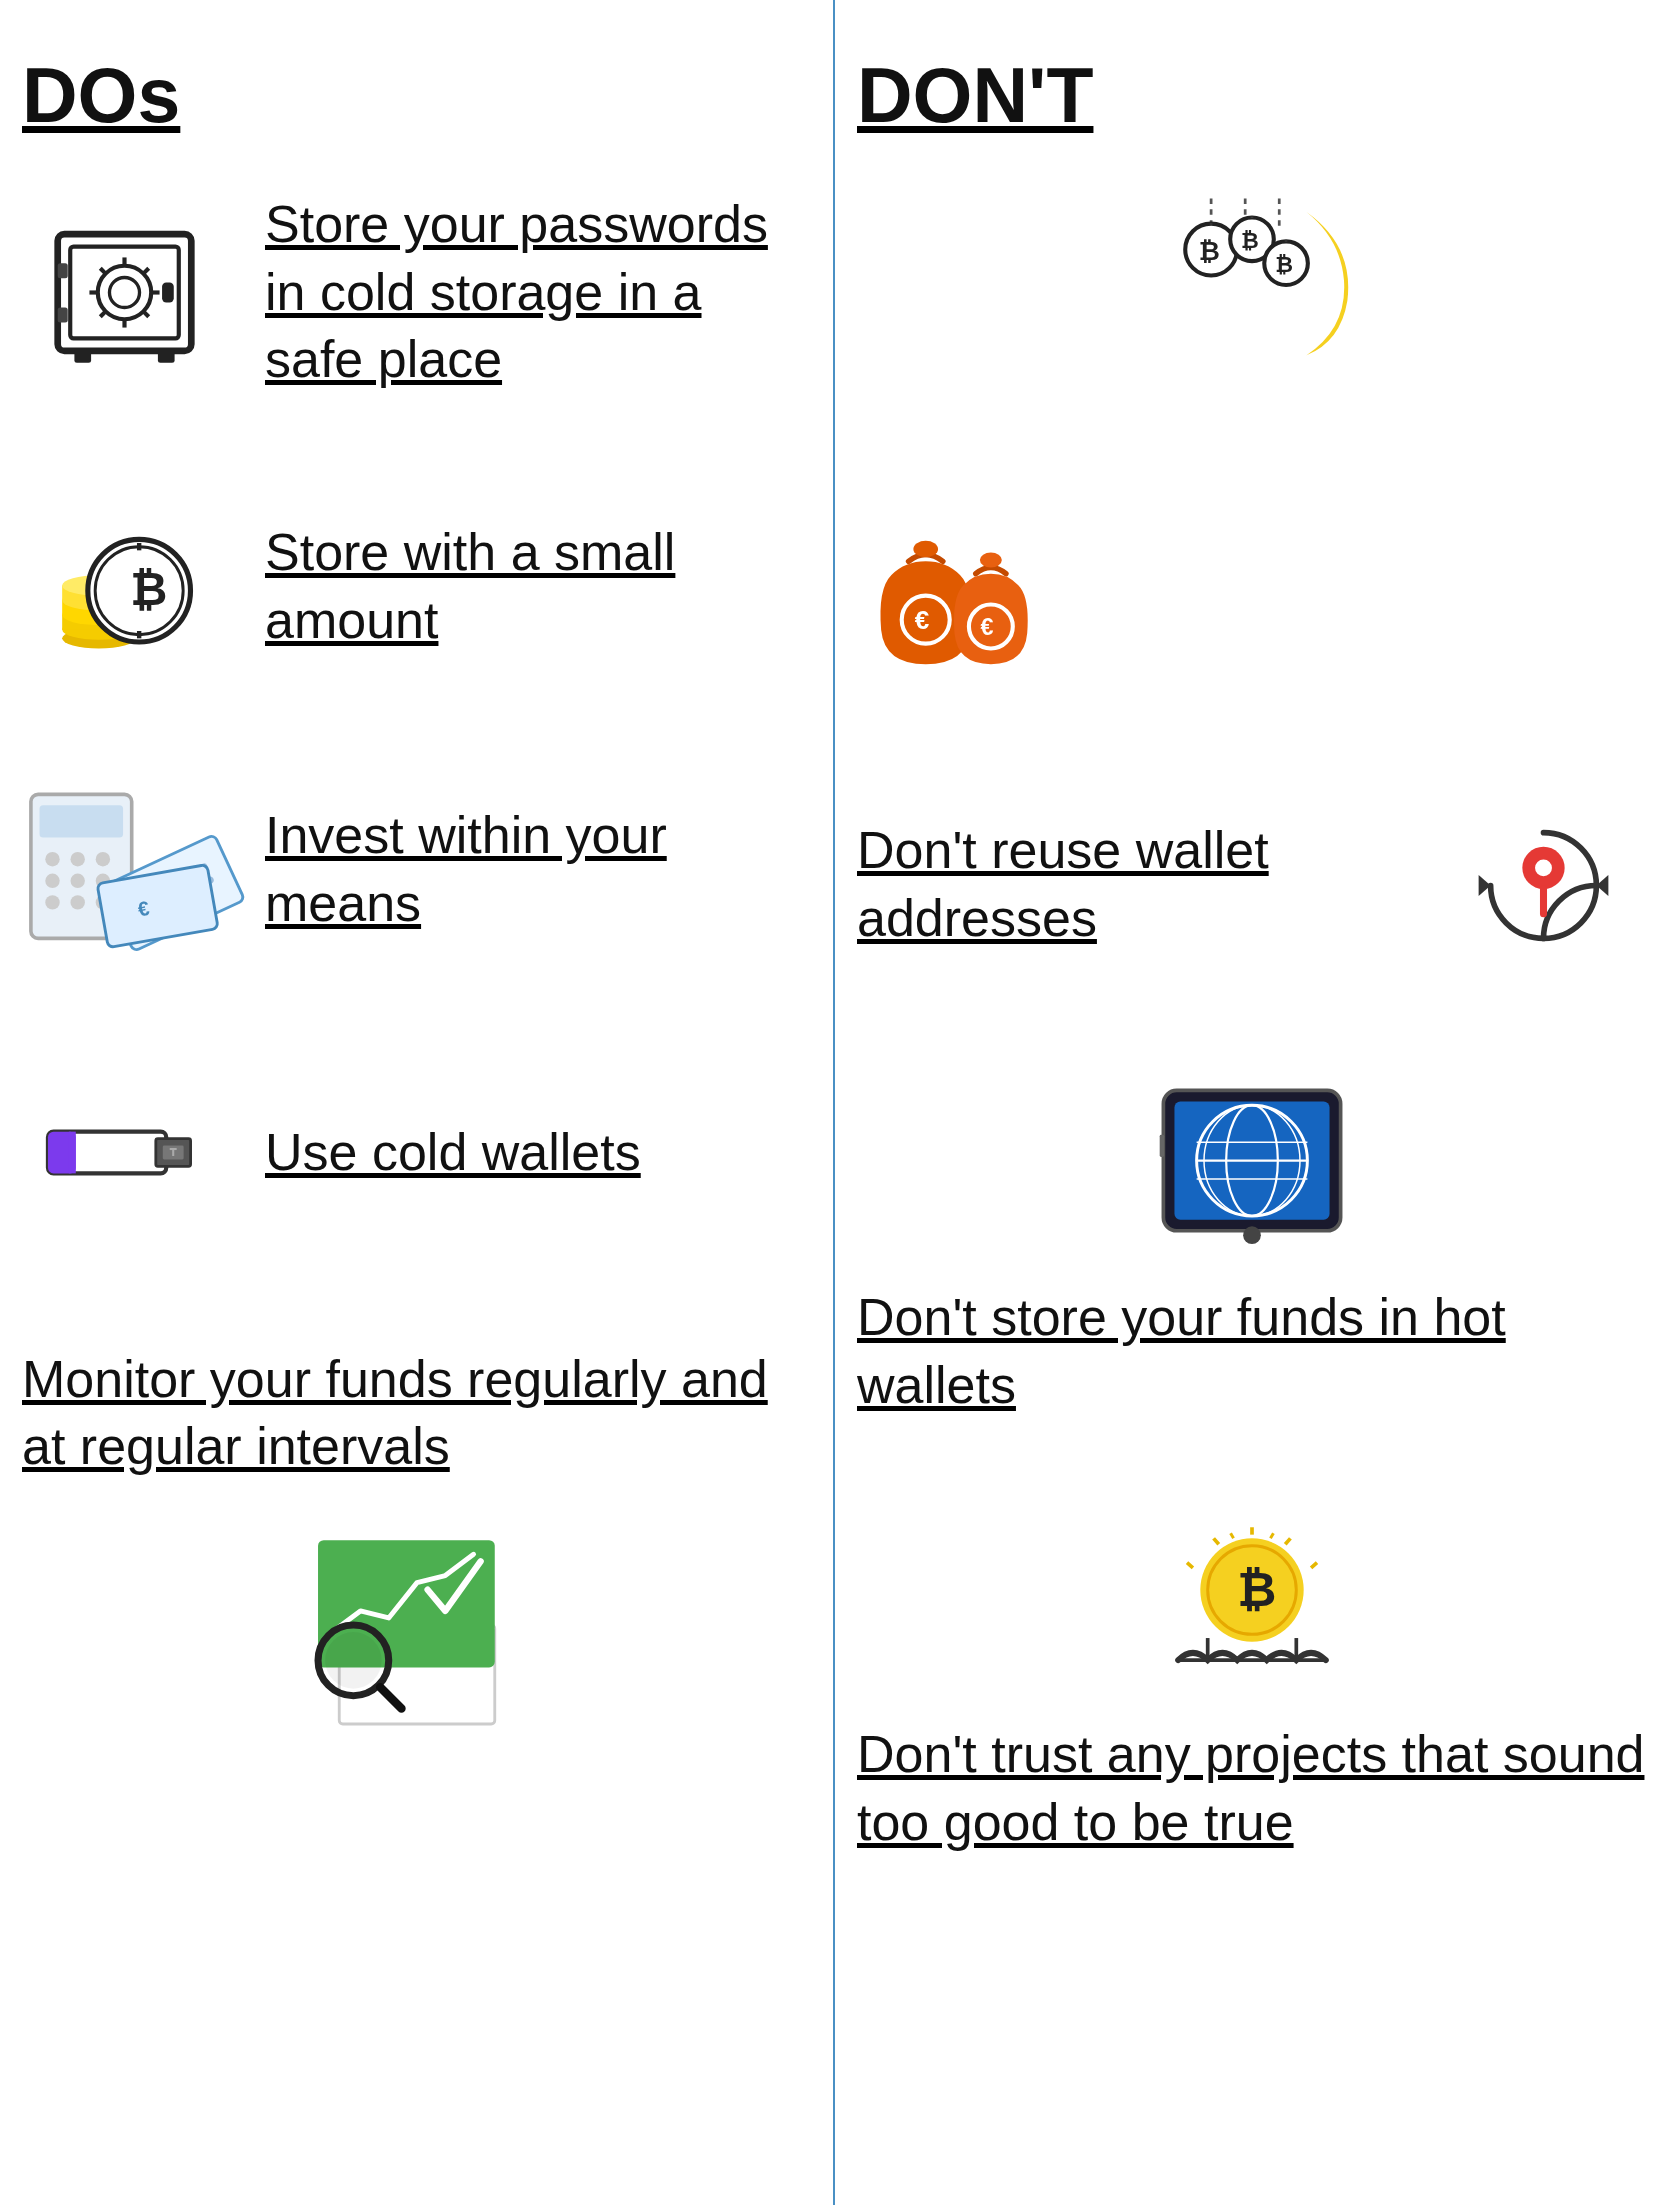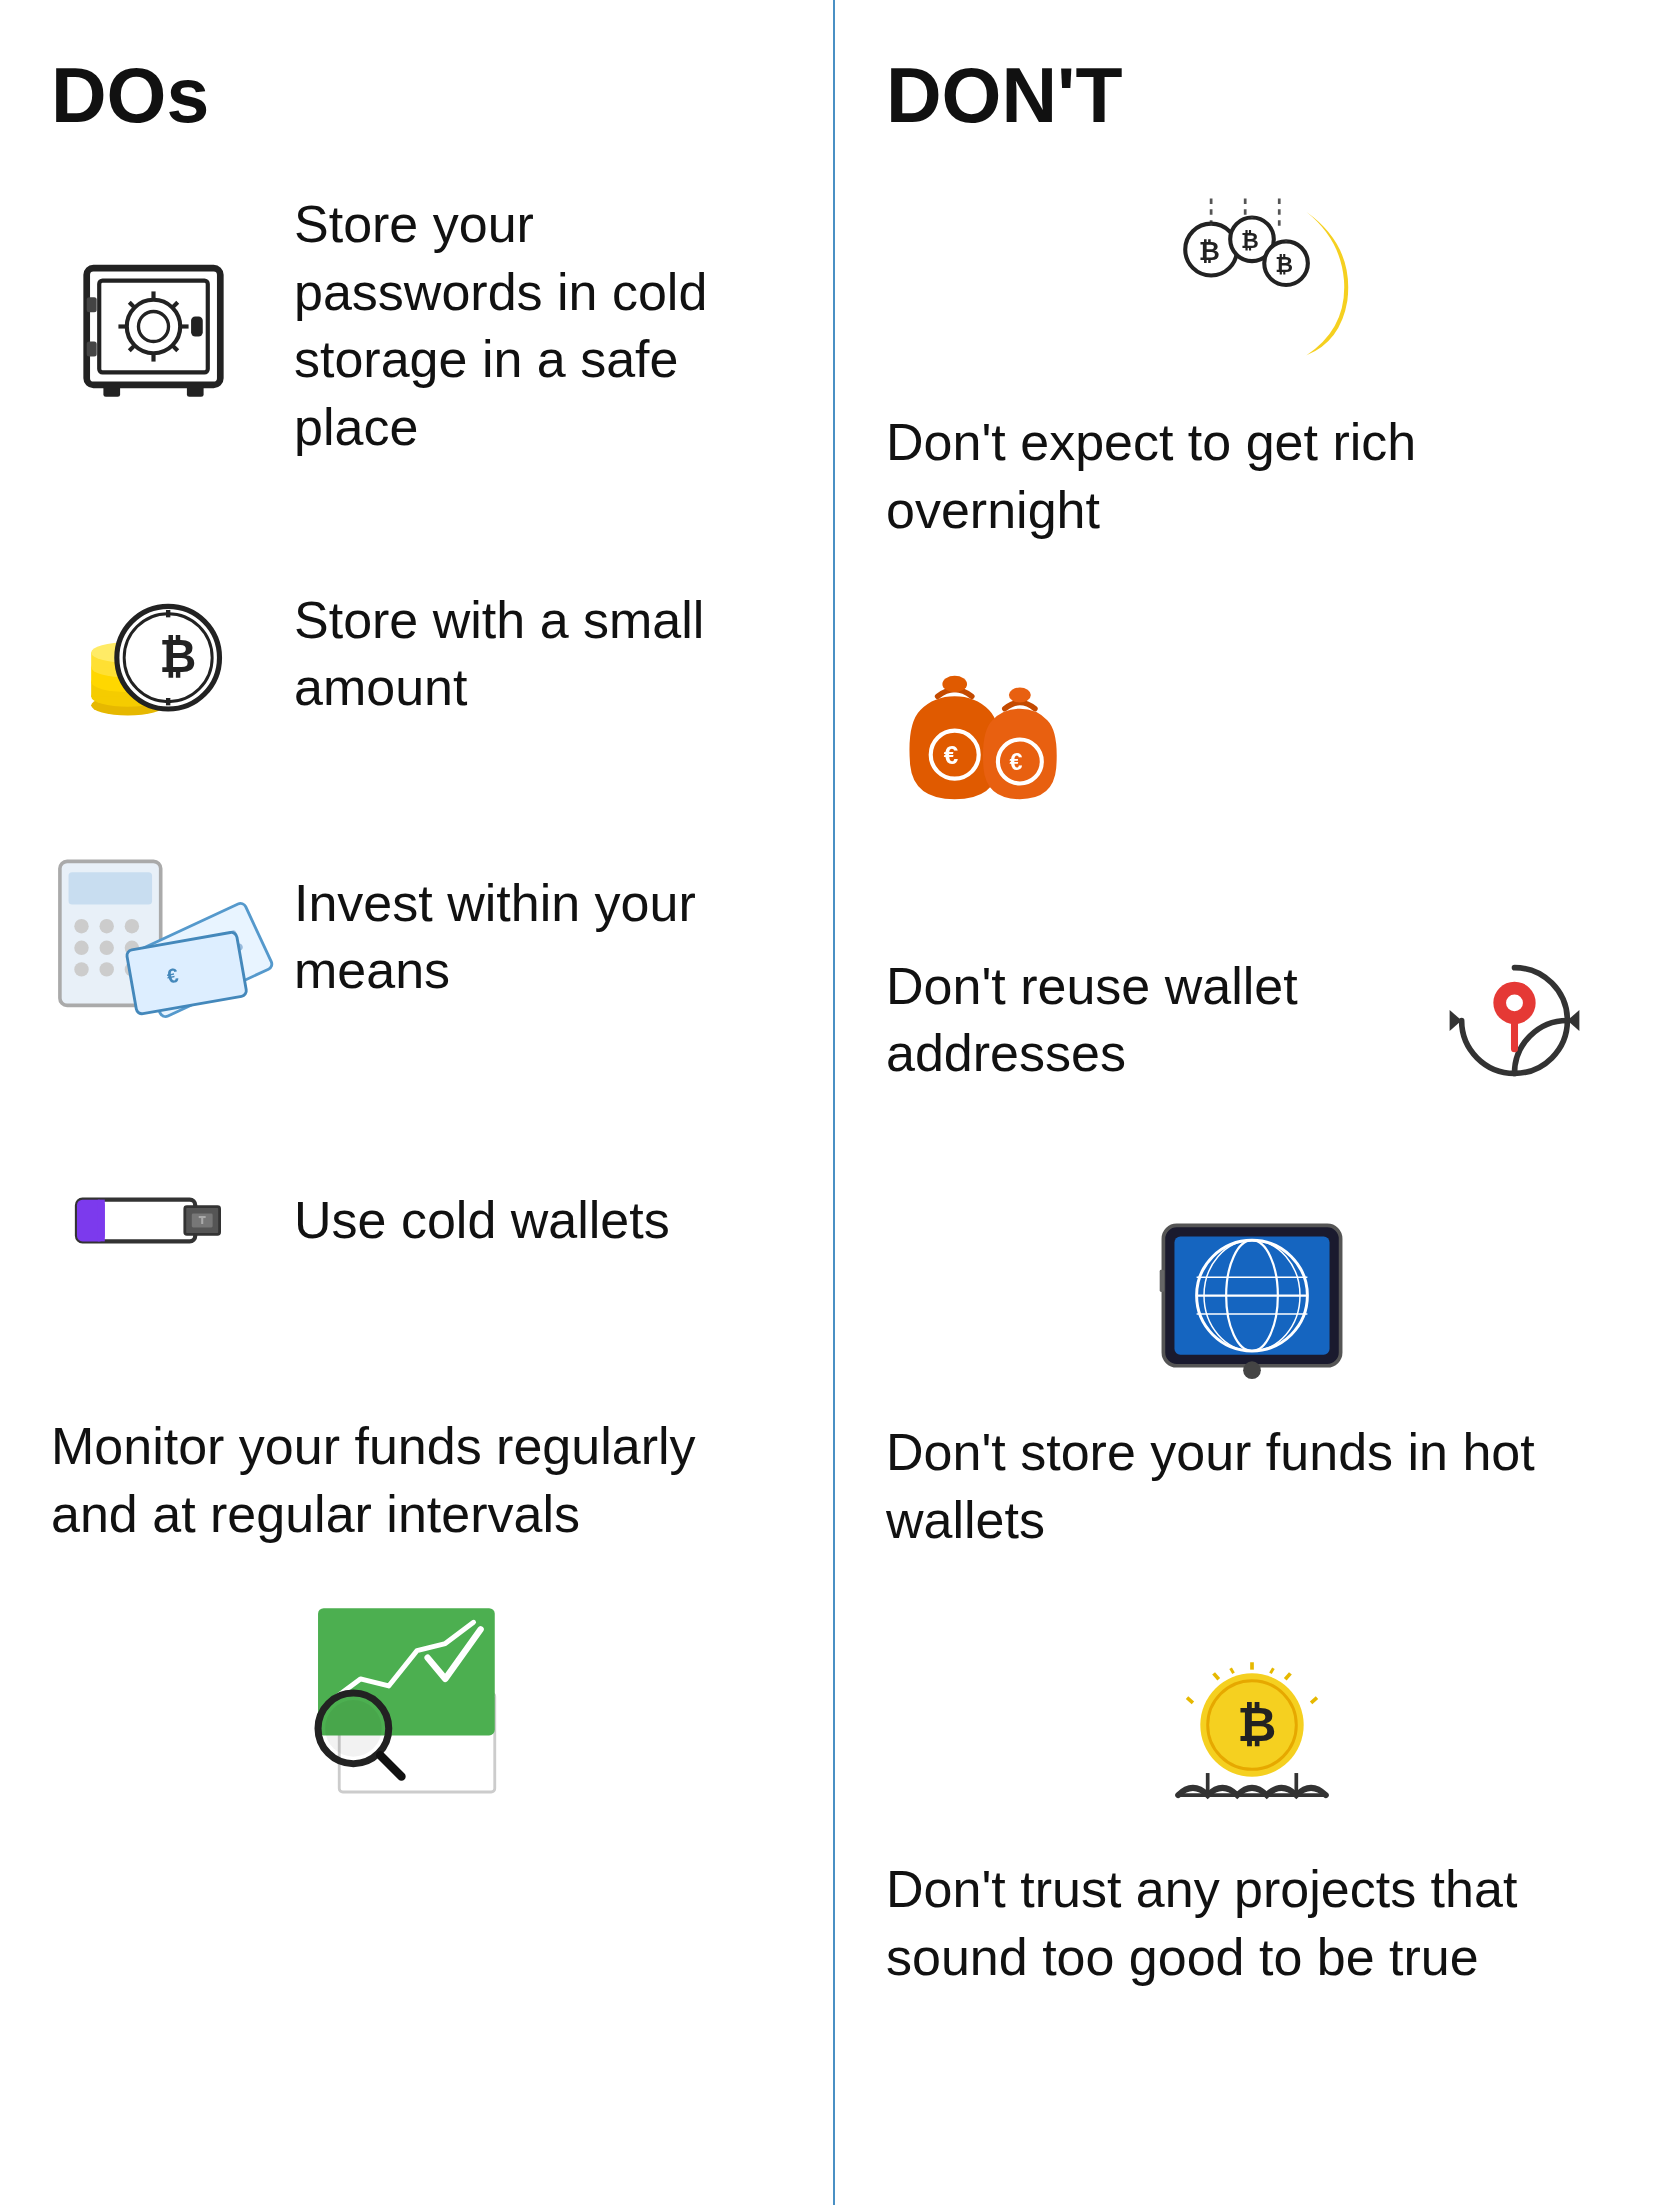--- a/index.html
+++ b/index.html
@@ -13,22 +13,23 @@
     }
 
     .main-container {
       display: flex;
       width: 100%;
       min-height: 2205px;
     }
 
     .column {
       flex: 1;
-      padding: 51px 51px;
+      padding: 51px 22px;
       position: relative;
+      text-decoration: underline;
     }
 
     .column-left {
       border-right: 2.6px solid #4a90c4;
     }
 
     .column-title {
       font-size: 77px;
       font-weight: 900;
       color: #111;
@@ -308,22 +309,20 @@
 
           <circle cx="160" cy="70" r="32" fill="white" stroke="#222" stroke-width="6"></circle>
           <text x="144" y="83" font-size="32" font-weight="900" fill="#222" font-family="Arial">₿</text>
           <line x1="160" y1="38" x2="160" y2="37" stroke="#555" stroke-width="4"></line>
 
           <circle cx="210" cy="105" r="32" fill="white" stroke="#222" stroke-width="6"></circle>
           <text x="194" y="118" font-size="32" font-weight="900" fill="#222" font-family="Arial">₿</text>
           <line x1="210" y1="73" x2="210" y2="72" stroke="#555" stroke-width="4"></line>
         </svg>
       </div>
-      <div class="item-text">Don't expect to get
-rich overnight</div>
     </div>
 
     <div class="item-right">
       <div class="item-icon">
         <svg class="bags-svg" viewBox="0 0 280 240" xmlns="http://www.w3.org/2000/svg">
 
           <path d="M40,80 Q20,100 25,160 Q30,210 90,210 Q150,210 155,160 Q160,100 140,80 Q120,60 90,60 Q60,60 40,80 Z" fill="#e05a00"></path>
 
           <path d="M65,60 Q90,40 115,60" fill="none" stroke="#c44a00" stroke-width="8" stroke-linecap="round"></path>
           <ellipse cx="90" cy="42" rx="18" ry="12" fill="#e05a00"></ellipse>

